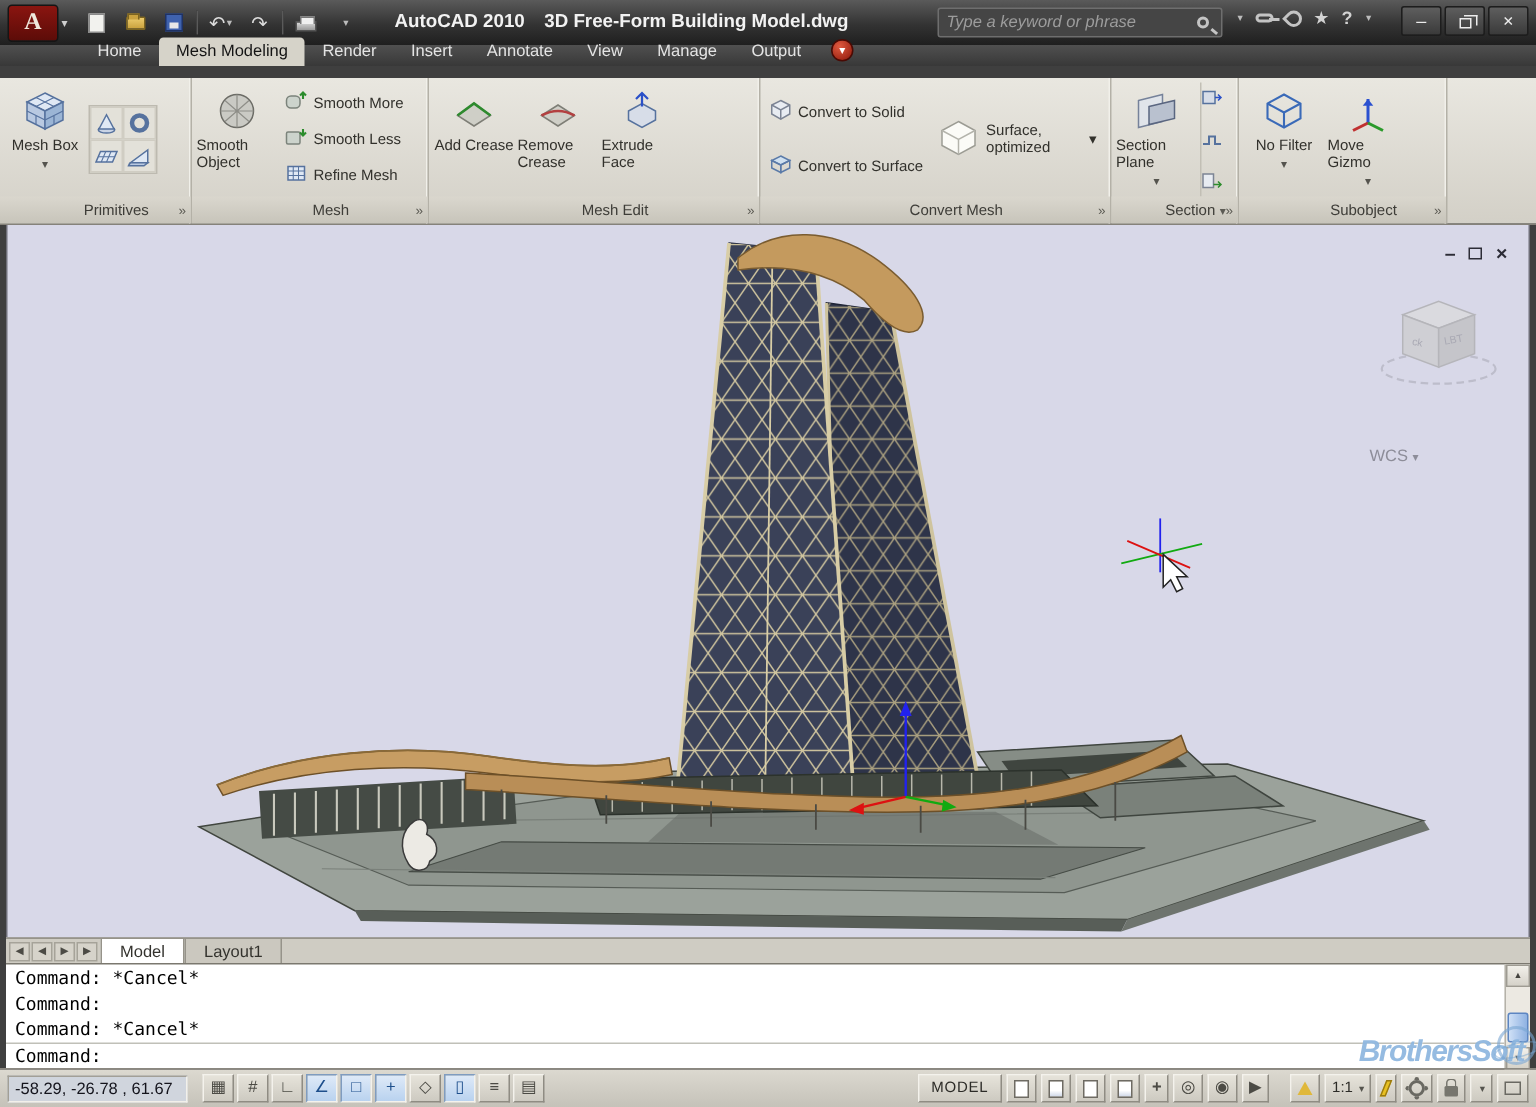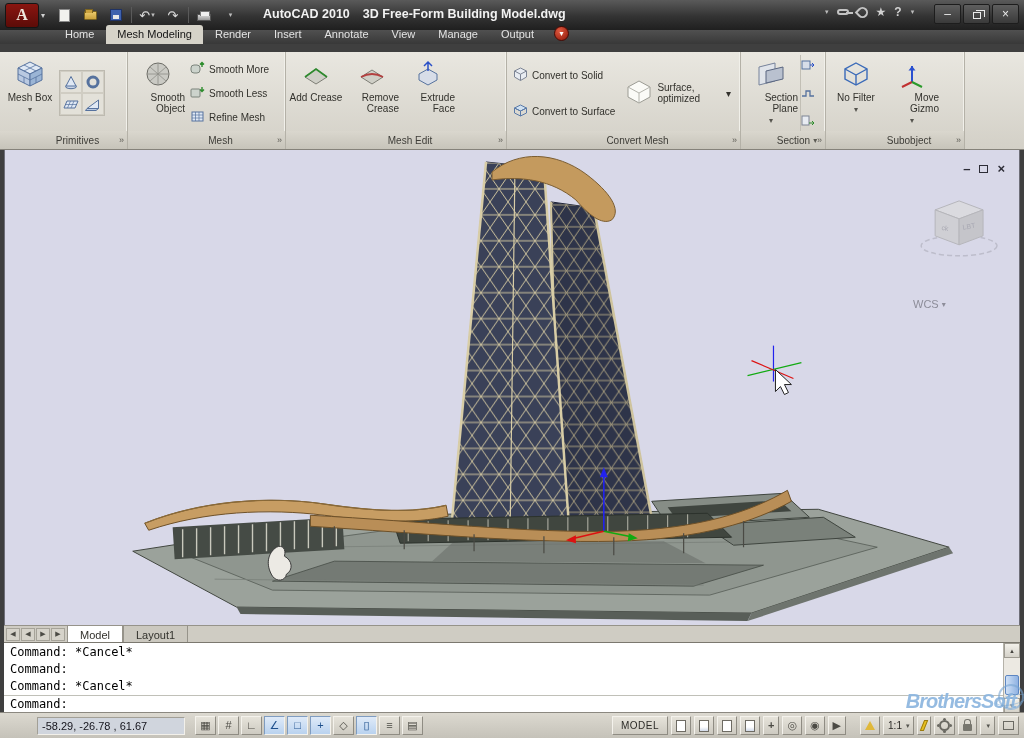--- a/index.html
+++ b/index.html
@@ -62,21 +62,21 @@
   .ribbon { position:absolute; top:52px; left:0; right:0; height:98px;
     background:linear-gradient(#e9e7e0,#d3d0c7); border-bottom:1px solid #85827a; display:flex; }
   .panel { position:relative; height:100%; border-right:1px solid #b4b1a7;
     box-shadow:inset -1px 0 0 #f1f0ea; display:flex; flex-direction:column; flex:0 0 auto; }
   .panel-body { flex:1; display:flex; align-items:stretch; padding:3px 3px 0; gap:2px; }
   .panel-footer { height:18px; display:flex; align-items:center; justify-content:center;
     font-size:10px; color:#3e3d38; background:linear-gradient(#dad7ce,#c7c4ba); position:relative;padding-left:28px; }
   .panel-footer .expand { position:absolute; right:3px; font-size:9px; color:#5c5b54; }
   .panel-footer .pf-dd { font-size:8px; margin-left:3px; color:#5c5b54; }
   .btn-lg { width:54px; display:flex; flex-direction:column; align-items:center;
-    padding-top:3px; font-size:10px; color:#32312c; text-align:right; line-height:11px; border-radius:2px; }
+    padding-top:3px; font-size:10px; color:#32312c; text-align:left; line-height:11px; border-radius:2px; }
   .btn-lg .ico32 { height:32px; display:flex; align-items:center; justify-content:center; margin-bottom:2px; }
   .btn-lg .dd { font-size:8px; color:#55544e; margin-top:1px; }
   .col { display:flex; flex-direction:column; justify-content:space-around; padding:2px 0; }
   .btn-sm { display:flex; align-items:center; gap:4px; font-size:10px; color:#32312c; padding:1px 3px; white-space:nowrap; }
   .mini-grid { display:grid; grid-template-columns:22px 22px; grid-template-rows:22px 22px;
     align-self:center; border:1px solid #bdbab0; background:#e3e1d9; }
   .mini { display:flex; align-items:center; justify-content:center; border:1px solid #d0cdc3; }
   .btn-wide { display:flex; align-items:center; gap:5px; font-size:10px; color:#32312c; padding:0 6px; align-self:center; }
   .tools3 { display:flex; flex-direction:column; justify-content:space-between; padding:4px 0; border-left:1px solid #c2bfb5; }
 
@@ -120,22 +120,22 @@
     text-shadow:0 1px 1px rgba(255,255,255,0.7); letter-spacing:-1px; }
   .globe { position:absolute; left:92px; top:-6px; width:26px; height:26px;
     border:2px solid rgba(120,165,210,0.6); border-radius:50%; }
   .globe::before { content:""; position:absolute; left:-4px; top:9px; width:30px; height:8px;
     border:1.5px solid rgba(120,165,210,0.5); border-radius:50%; transform:rotate(-12deg); }
 
   
   .statusbar { position:absolute; top:712px; left:0; right:0; height:26px;
     background:linear-gradient(#dcd9d0,#c5c2b9); border-top:1px solid #8b8880;
     display:flex; align-items:center; padding:0 5px; }
-  .coords { width:148px; font-size:11px; color:#14141c; padding:2px 4px;
-    border:1px solid; border-color:#a29f96 #f2f0ea #f2f0ea #a29f96; background:#d0d5dd;margin-left:32px; }
+  .coords { width:120px; font-size:11px; color:#14141c; padding:2px 4px;
+    border:1px solid; border-color:#a29f96 #f2f0ea #f2f0ea #a29f96; background:#d0d5dd; }
   .toggles { display:flex; gap:2px; margin-left:10px; }
   .tgl { width:21px; height:19px; background:linear-gradient(#e6e3da,#cdcac1);
     border:1px solid; border-color:#f4f2ec #8f8c83 #8f8c83 #f4f2ec;
     display:flex; align-items:center; justify-content:center; }
   .tgl .g { font-size:11px; line-height:11px; color:#4c4b45; }
   .tgl.on { background:linear-gradient(#dfeaf8,#b9d2ef); border-color:#7f9cc0 #f4f2ec #f4f2ec #7f9cc0; }
   .tgl.on .g { color:#1e4f8c; }
   .sb-spacer { flex:1; }
   .sb-mid, .sb-right { display:flex; align-items:center; gap:3px; }
   .sb-btn { height:19px; background:linear-gradient(#e6e3da,#cdcac1);
@@ -189,20 +189,24 @@
       <div class="qbtn">
           <span class="i-print"></span>
         </div>
       <div class="qbtn">
           <span class="dd-mini">▾</span>
         </div>
     </div>
     <div class="title-text">
       <span>AutoCAD 2010</span><span class="doc">3D Free-Form Building Model.dwg</span>
     </div>
+    <div class="search-box">
+      <input type="text" placeholder="Type a keyword or phrase" style="">
+      <span class="mag"></span>
+    </div>
     <div class="infocenter">
       <span class="dd-mini">▾</span>
       <span class="i-key"></span>
       <span class="i-sat"></span>
       <span class="ic">★</span>
       <span class="ic" style="font-weight:bold">?</span>
       <span class="dd-mini">▾</span>
     </div>
     <div class="winbtns">
       <div class="wbtn">

